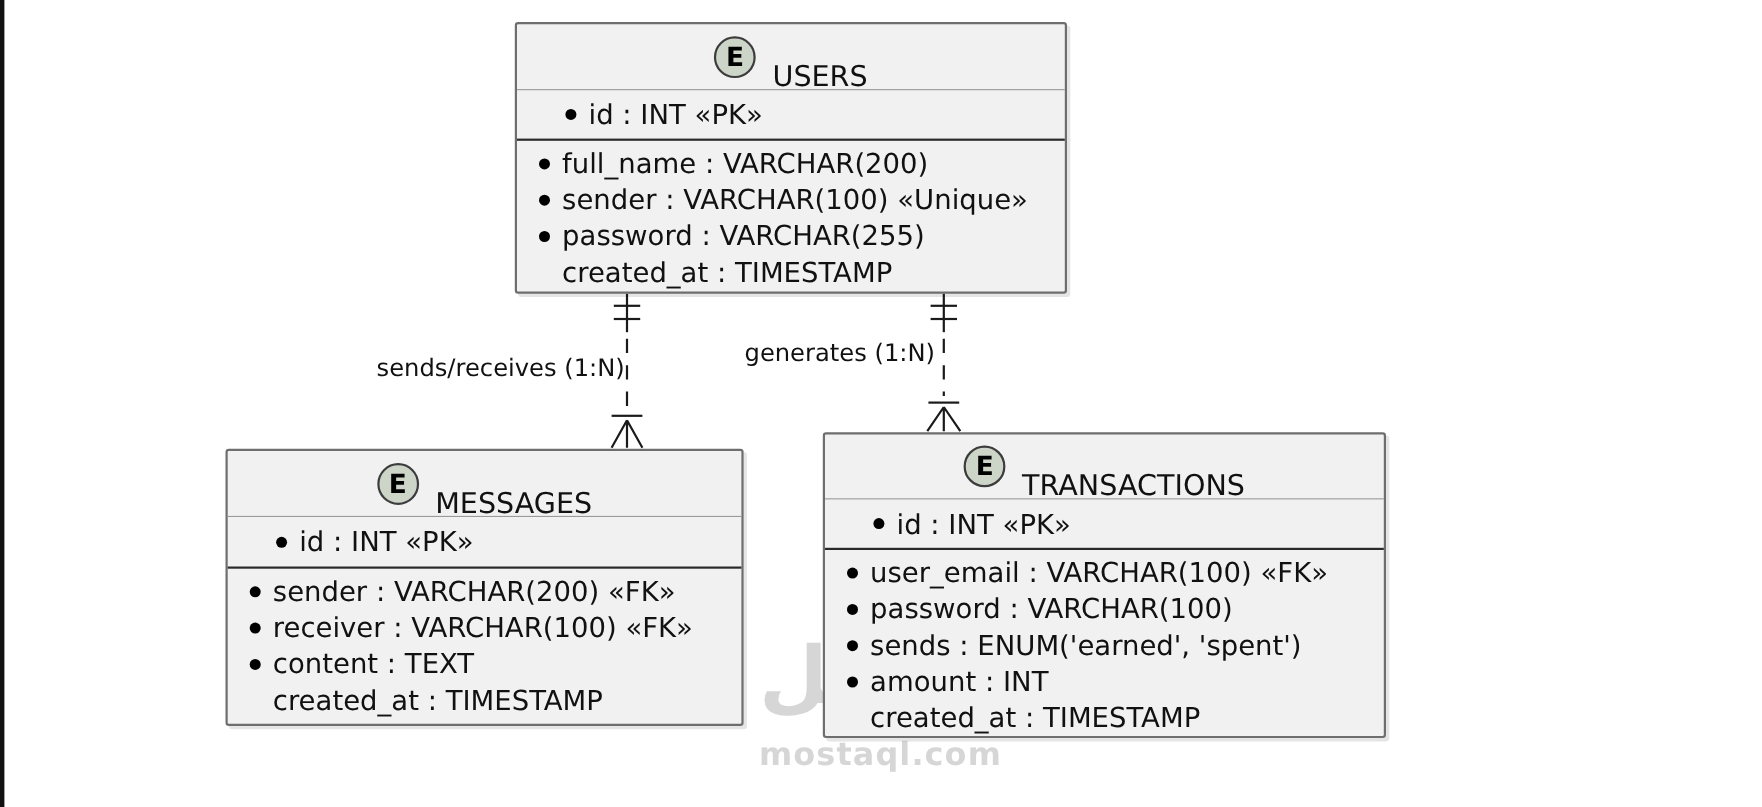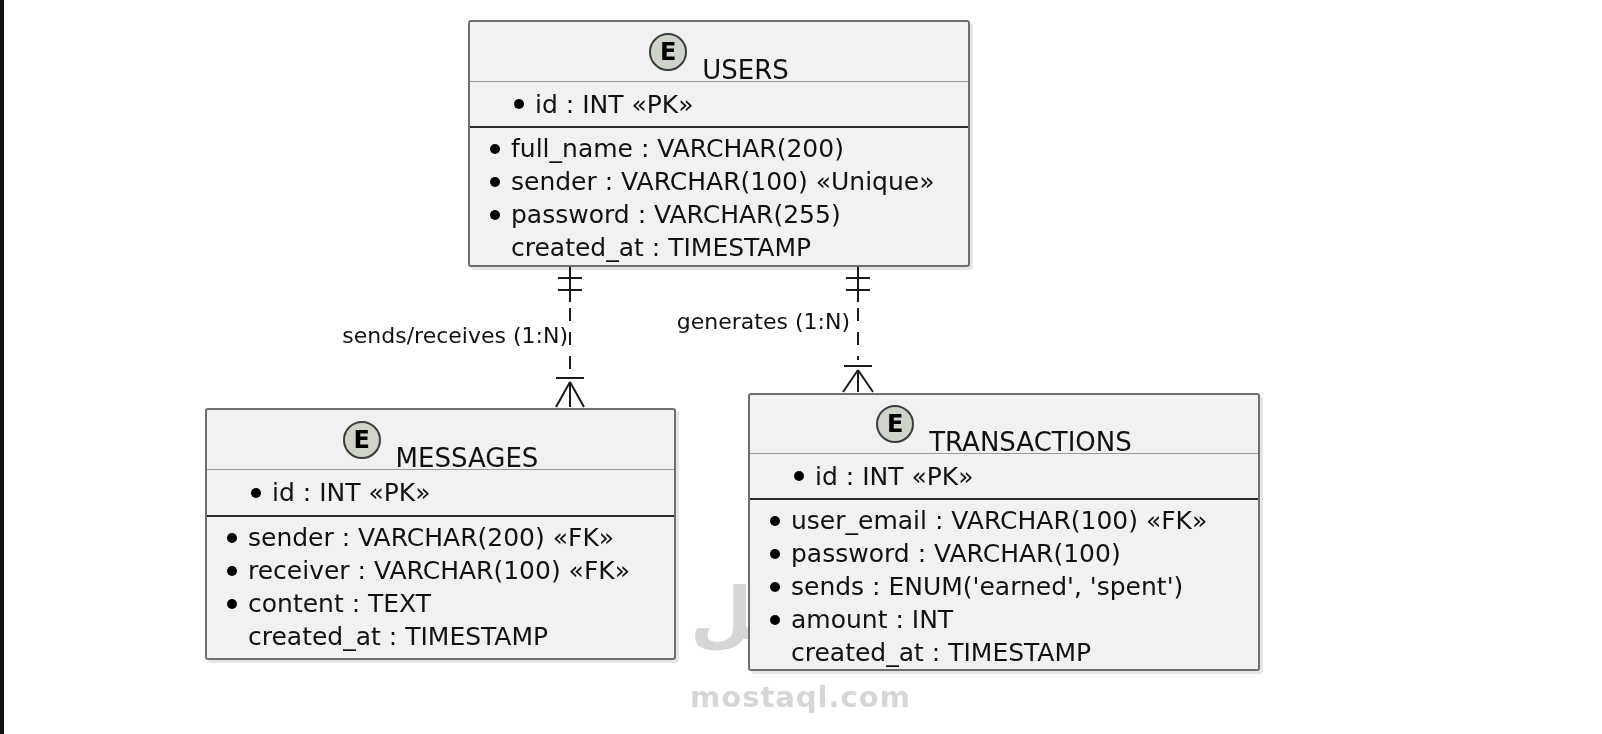--- a/index.html
+++ b/index.html
@@ -14,21 +14,21 @@
   *{box-sizing:border-box;margin:0;padding:0;}
   html,body{background:#ffffff;}
   body{font-family:"DejaVu Sans","Liberation Sans",sans-serif;color:#111;}
   .canvas{position:relative;width:1602px;height:734px;background:#ffffff;overflow:hidden;}
 
   .edge-bar{position:absolute;left:0;top:0;width:4px;height:734px;background:var(--edge-bar);}
 
   
   .watermark{position:absolute;z-index:1;text-align:center;color:var(--watermark-color);font-weight:bold;}
   .watermark-arabic{position:absolute;left:690px;top:578px;width:220px;font-size:72px;line-height:1.0;}
-  .watermark-domain{position:absolute;left:690px;top:668px;width:220px;font-size:29px;letter-spacing:1px;margin-top:12px;}
+  .watermark-domain{position:absolute;left:690px;top:668px;width:220px;font-size:29px;letter-spacing:1px;}
 
   
   .connectors{position:absolute;left:0;top:0;width:1602px;height:734px;z-index:2;}
 
   
   .rel-label{position:absolute;z-index:3;font-size:22px;color:#111;white-space:nowrap;}
   .rel-label-0{right:1034px;top:323px;}
   .rel-label-1{right:752px;top:309px;text-align:right;}
 
   

